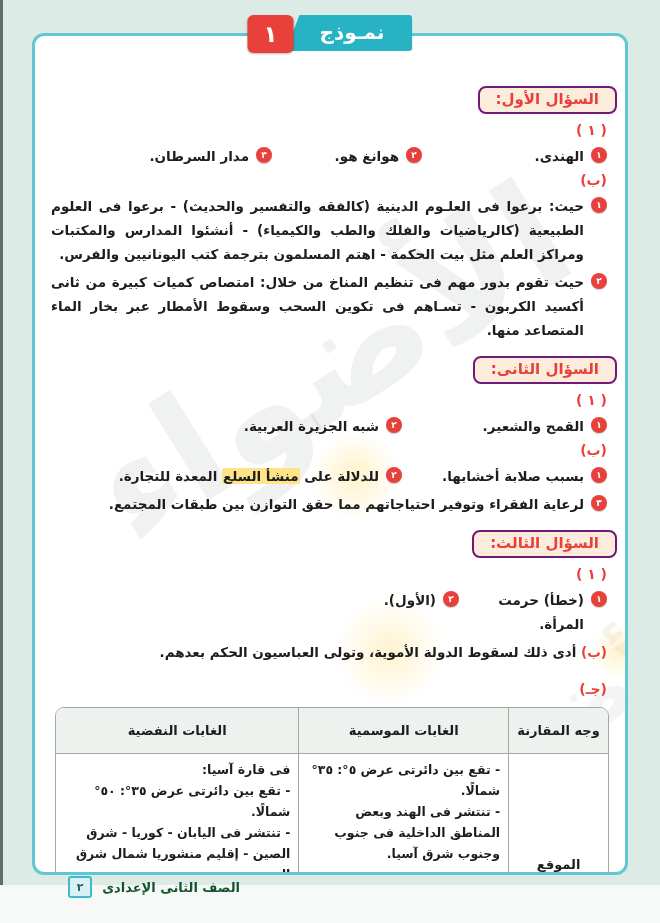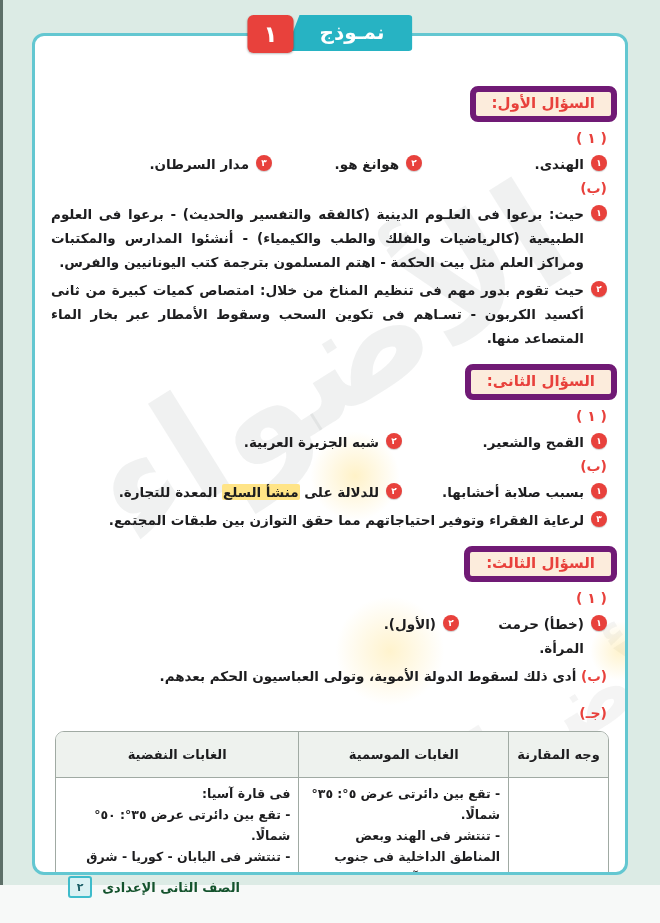--- a/index.html
+++ b/index.html
@@ -36,21 +36,21 @@
   }
   .model-label {
     margin-left:-8px; margin-top:0; background:#27b3c3; color:#fff;
     font-size:20px; font-weight:bold; padding:5px 28px 7px 34px; border-radius:4px;
     clip-path:polygon(14px 0, 100% 0, 100% 100%, 0 100%, 14px 0);
     letter-spacing:1px;
   }
 
   .section-tab {
     position:relative; right:-6px; width:max-content; margin:0 0 8px auto;
-    background:#fcecdc; border:6px solid #701a75; border-radius:8px;
+    background:#fcecdc; border:2px solid #701a75; border-radius:8px;
     color:#e8413c; font-weight:bold; font-size:15px; padding:2px 16px 4px;
   }
   .tab-gap { margin-top:14px; }
 
   .part-label { color:#e8413c; font-weight:bold; font-size:14px; margin:4px 4px 6px 0; }
   .inline-part { color:#e8413c; font-weight:bold; }
 
   .circle {
     flex:none; display:inline-flex; width:16px; height:16px; border-radius:50%;
     background:#e8413c; color:#fff; font-size:9px; font-weight:bold;

